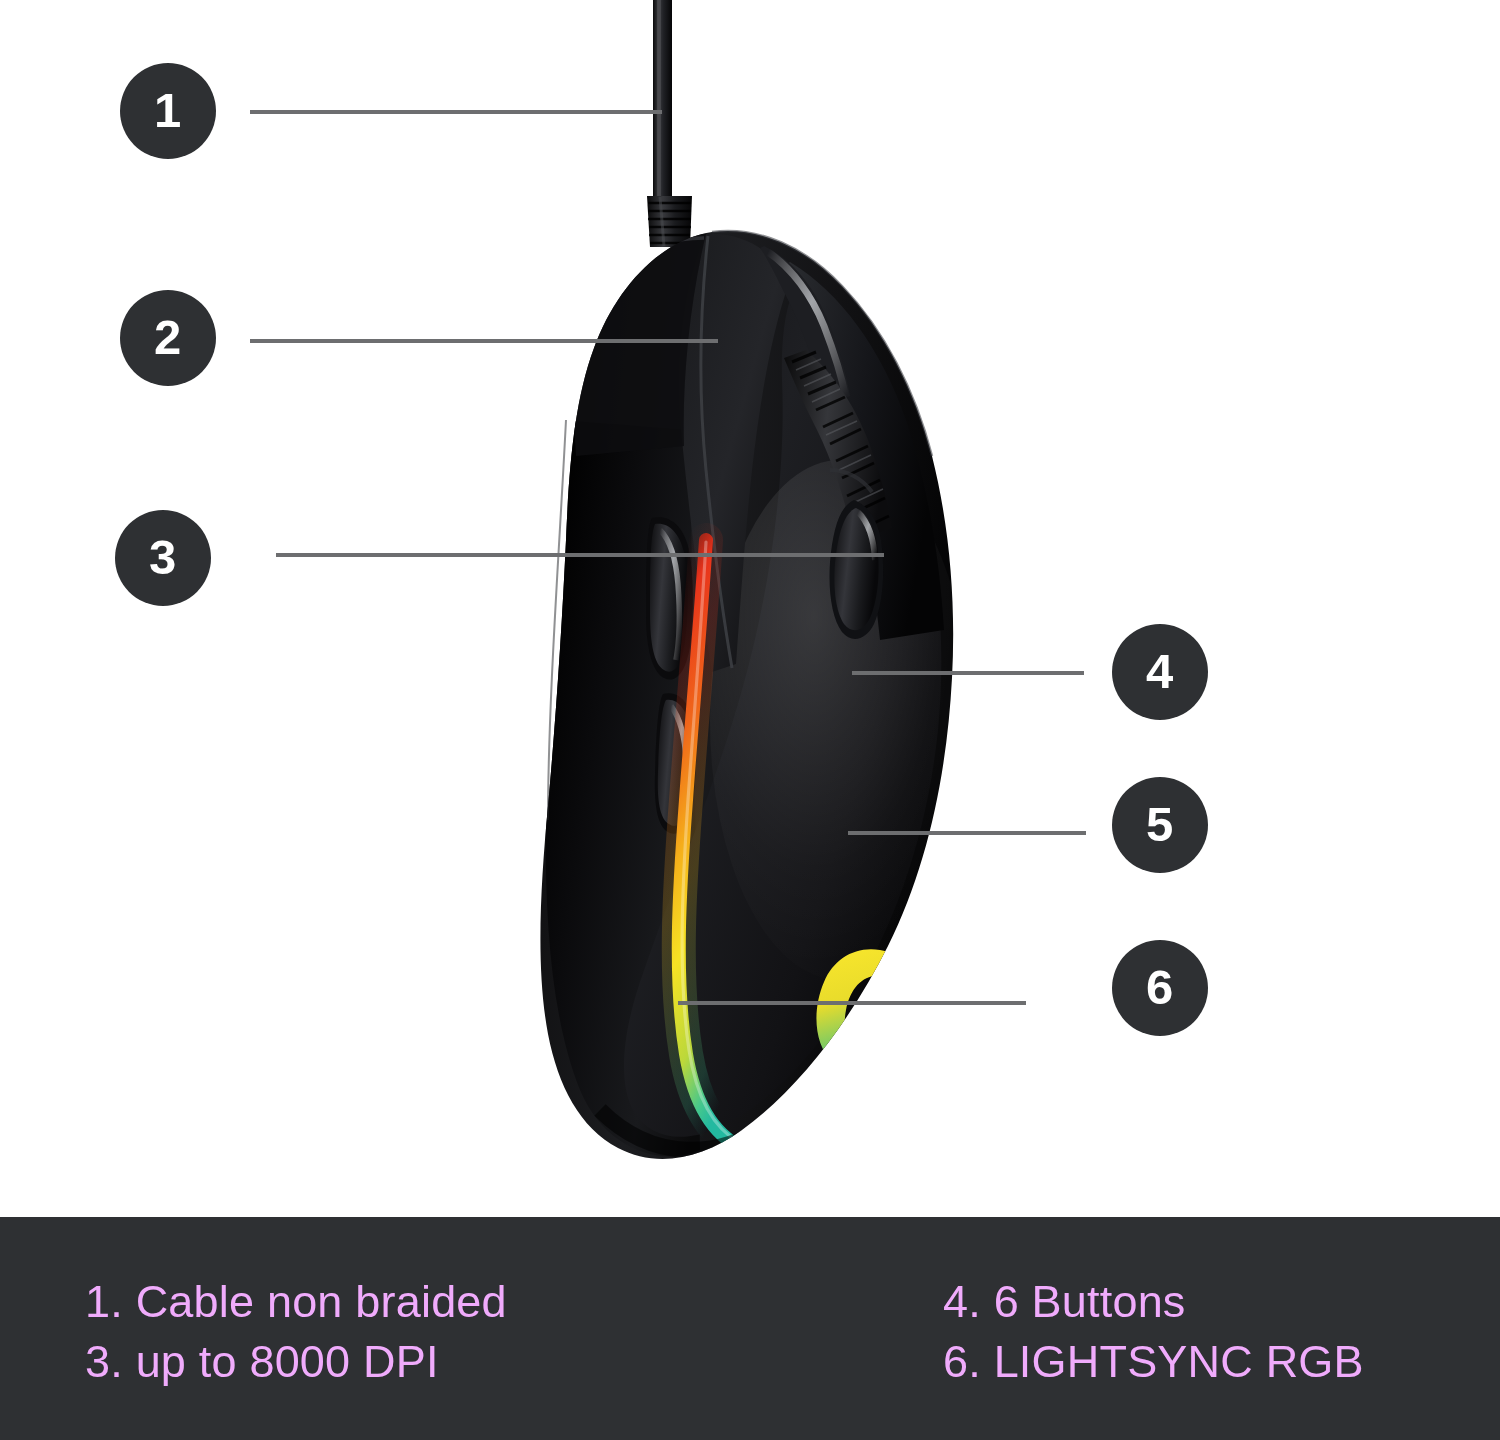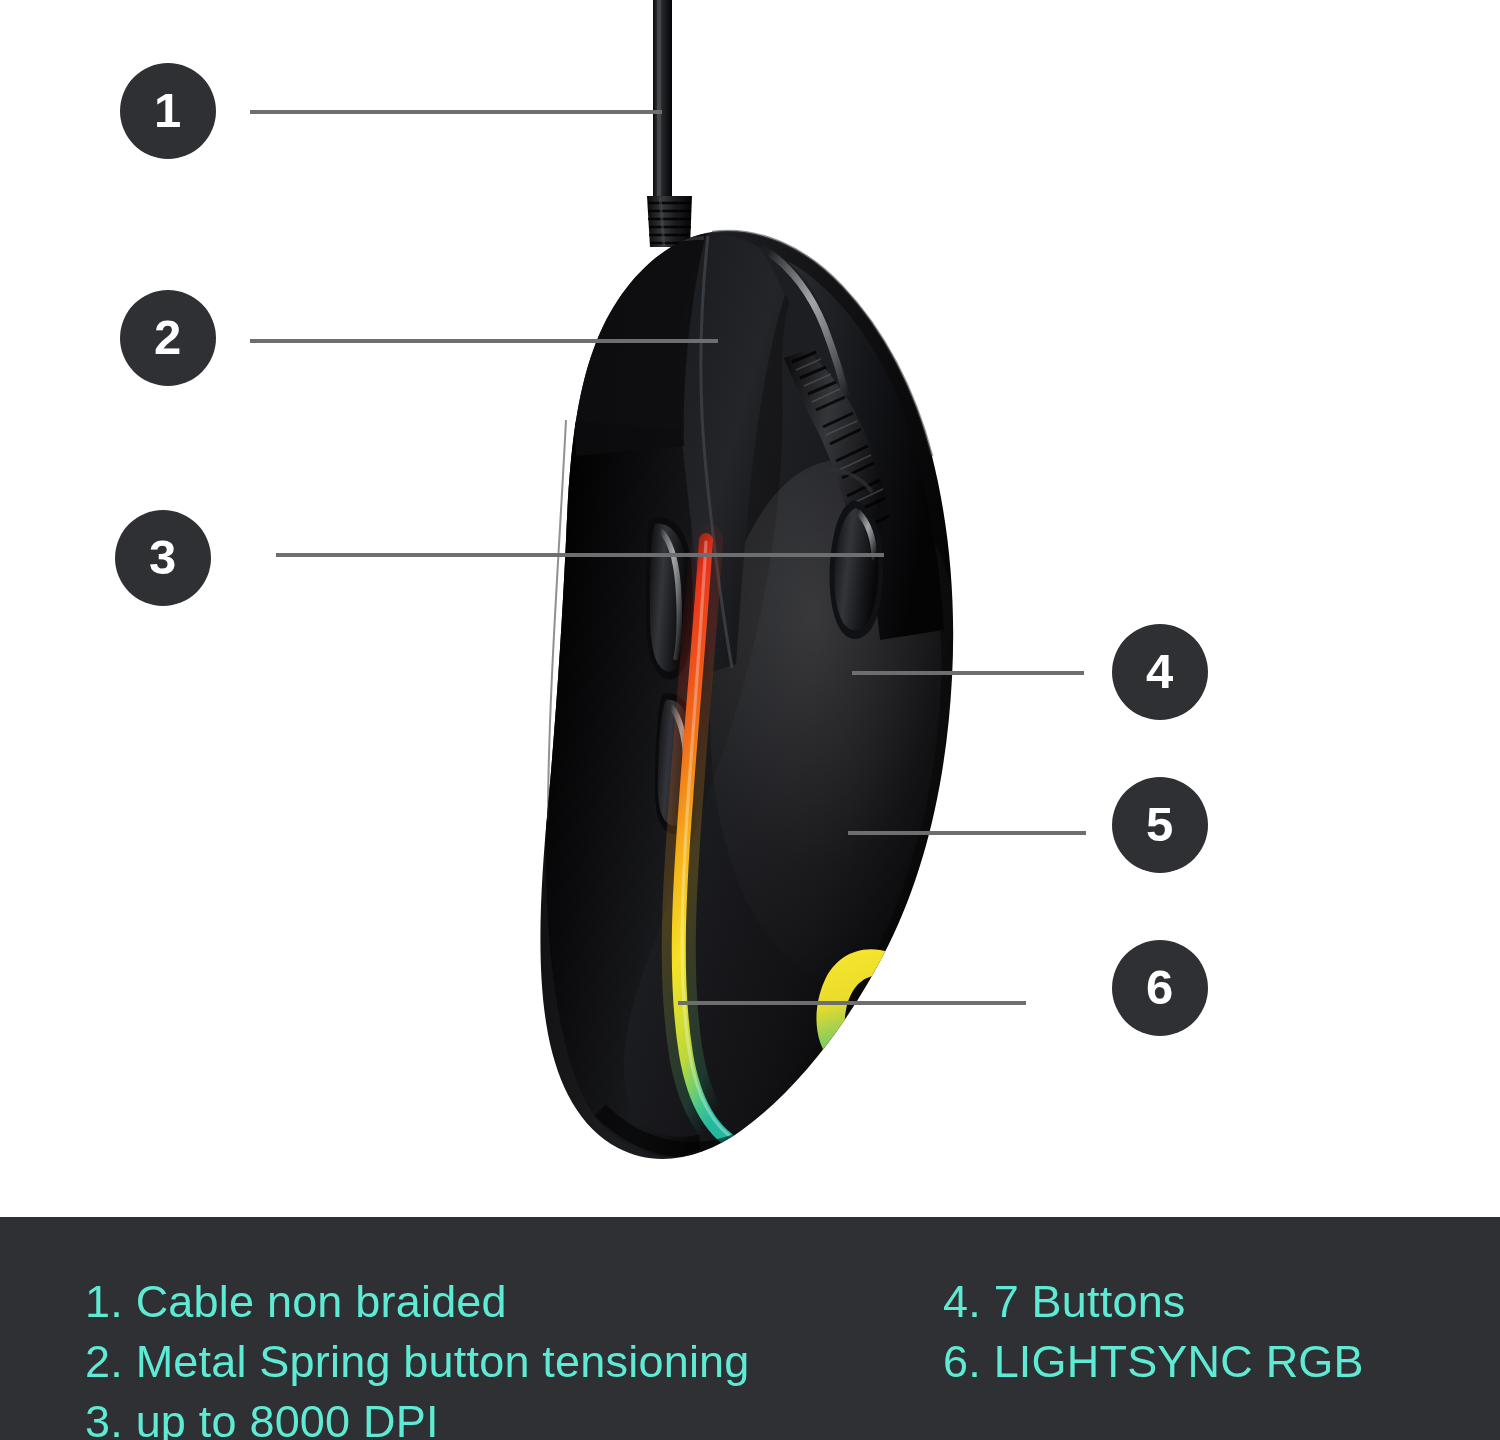--- a/index.html
+++ b/index.html
@@ -75,21 +75,21 @@
     top:0;
   }
   .legend-col.left  { left:85px;  }
   .legend-col.right { left:943px; }
   .legend-item {
     font-family:"Liberation Sans", sans-serif;
     font-size:45px;
     line-height:60px;
     font-weight:400;
     letter-spacing:0.2px;
-    color:#5eead4;
+    color:#f0abfc;
     white-space:nowrap;
   }
   .legend-col.left  .legend-item:first-child,
   .legend-col.right .legend-item:first-child { margin-top:55px; }
 </style>
 </head>
 <body>
 
 <div id="stage">
 
@@ -436,22 +436,21 @@
   <div class="callout-badge b5">
     <span>5</span>
   </div>
   <div class="callout-badge b6">
     <span>6</span>
   </div>
 
   <div id="legend-panel">
     <div class="legend-col left">
       <div class="legend-item">1. Cable non braided</div>
-      <div class="legend-item">2. Metal Spring button tensioning</div>
       <div class="legend-item">3. up to 8000 DPI</div>
     </div>
     <div class="legend-col right">
-      <div class="legend-item">4. 7 Buttons</div>
+      <div class="legend-item">4. 6 Buttons</div>
       <div class="legend-item">6. LIGHTSYNC RGB</div>
     </div>
   </div>
 
 </div>
 
 </body></html>

